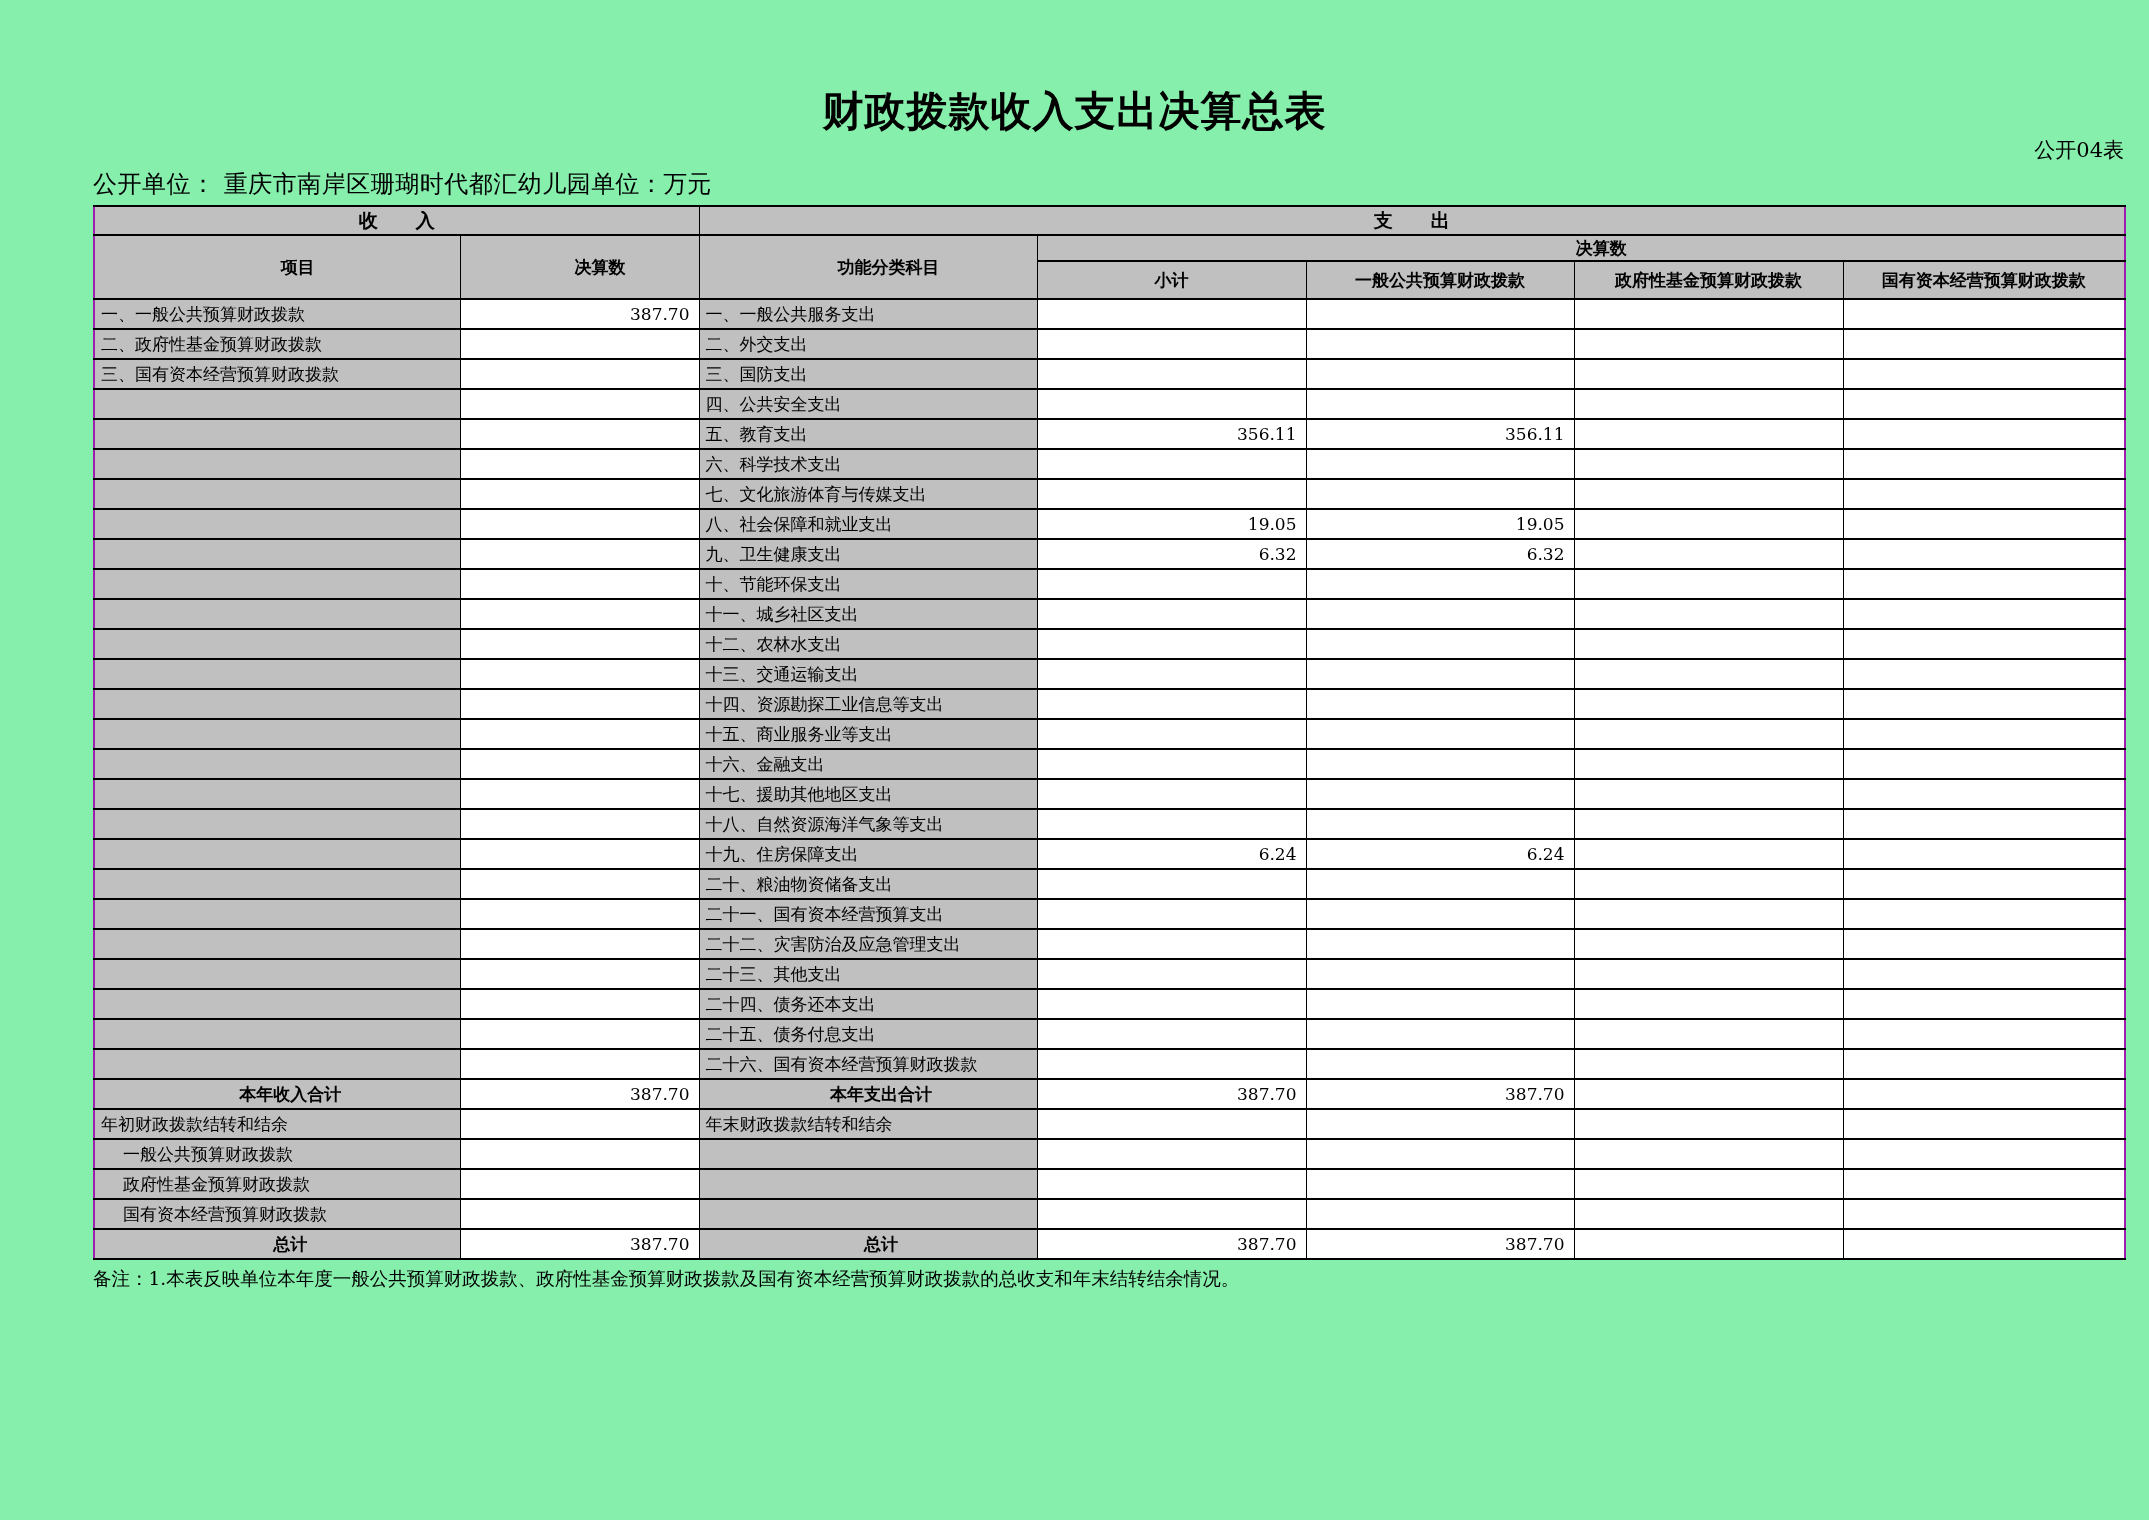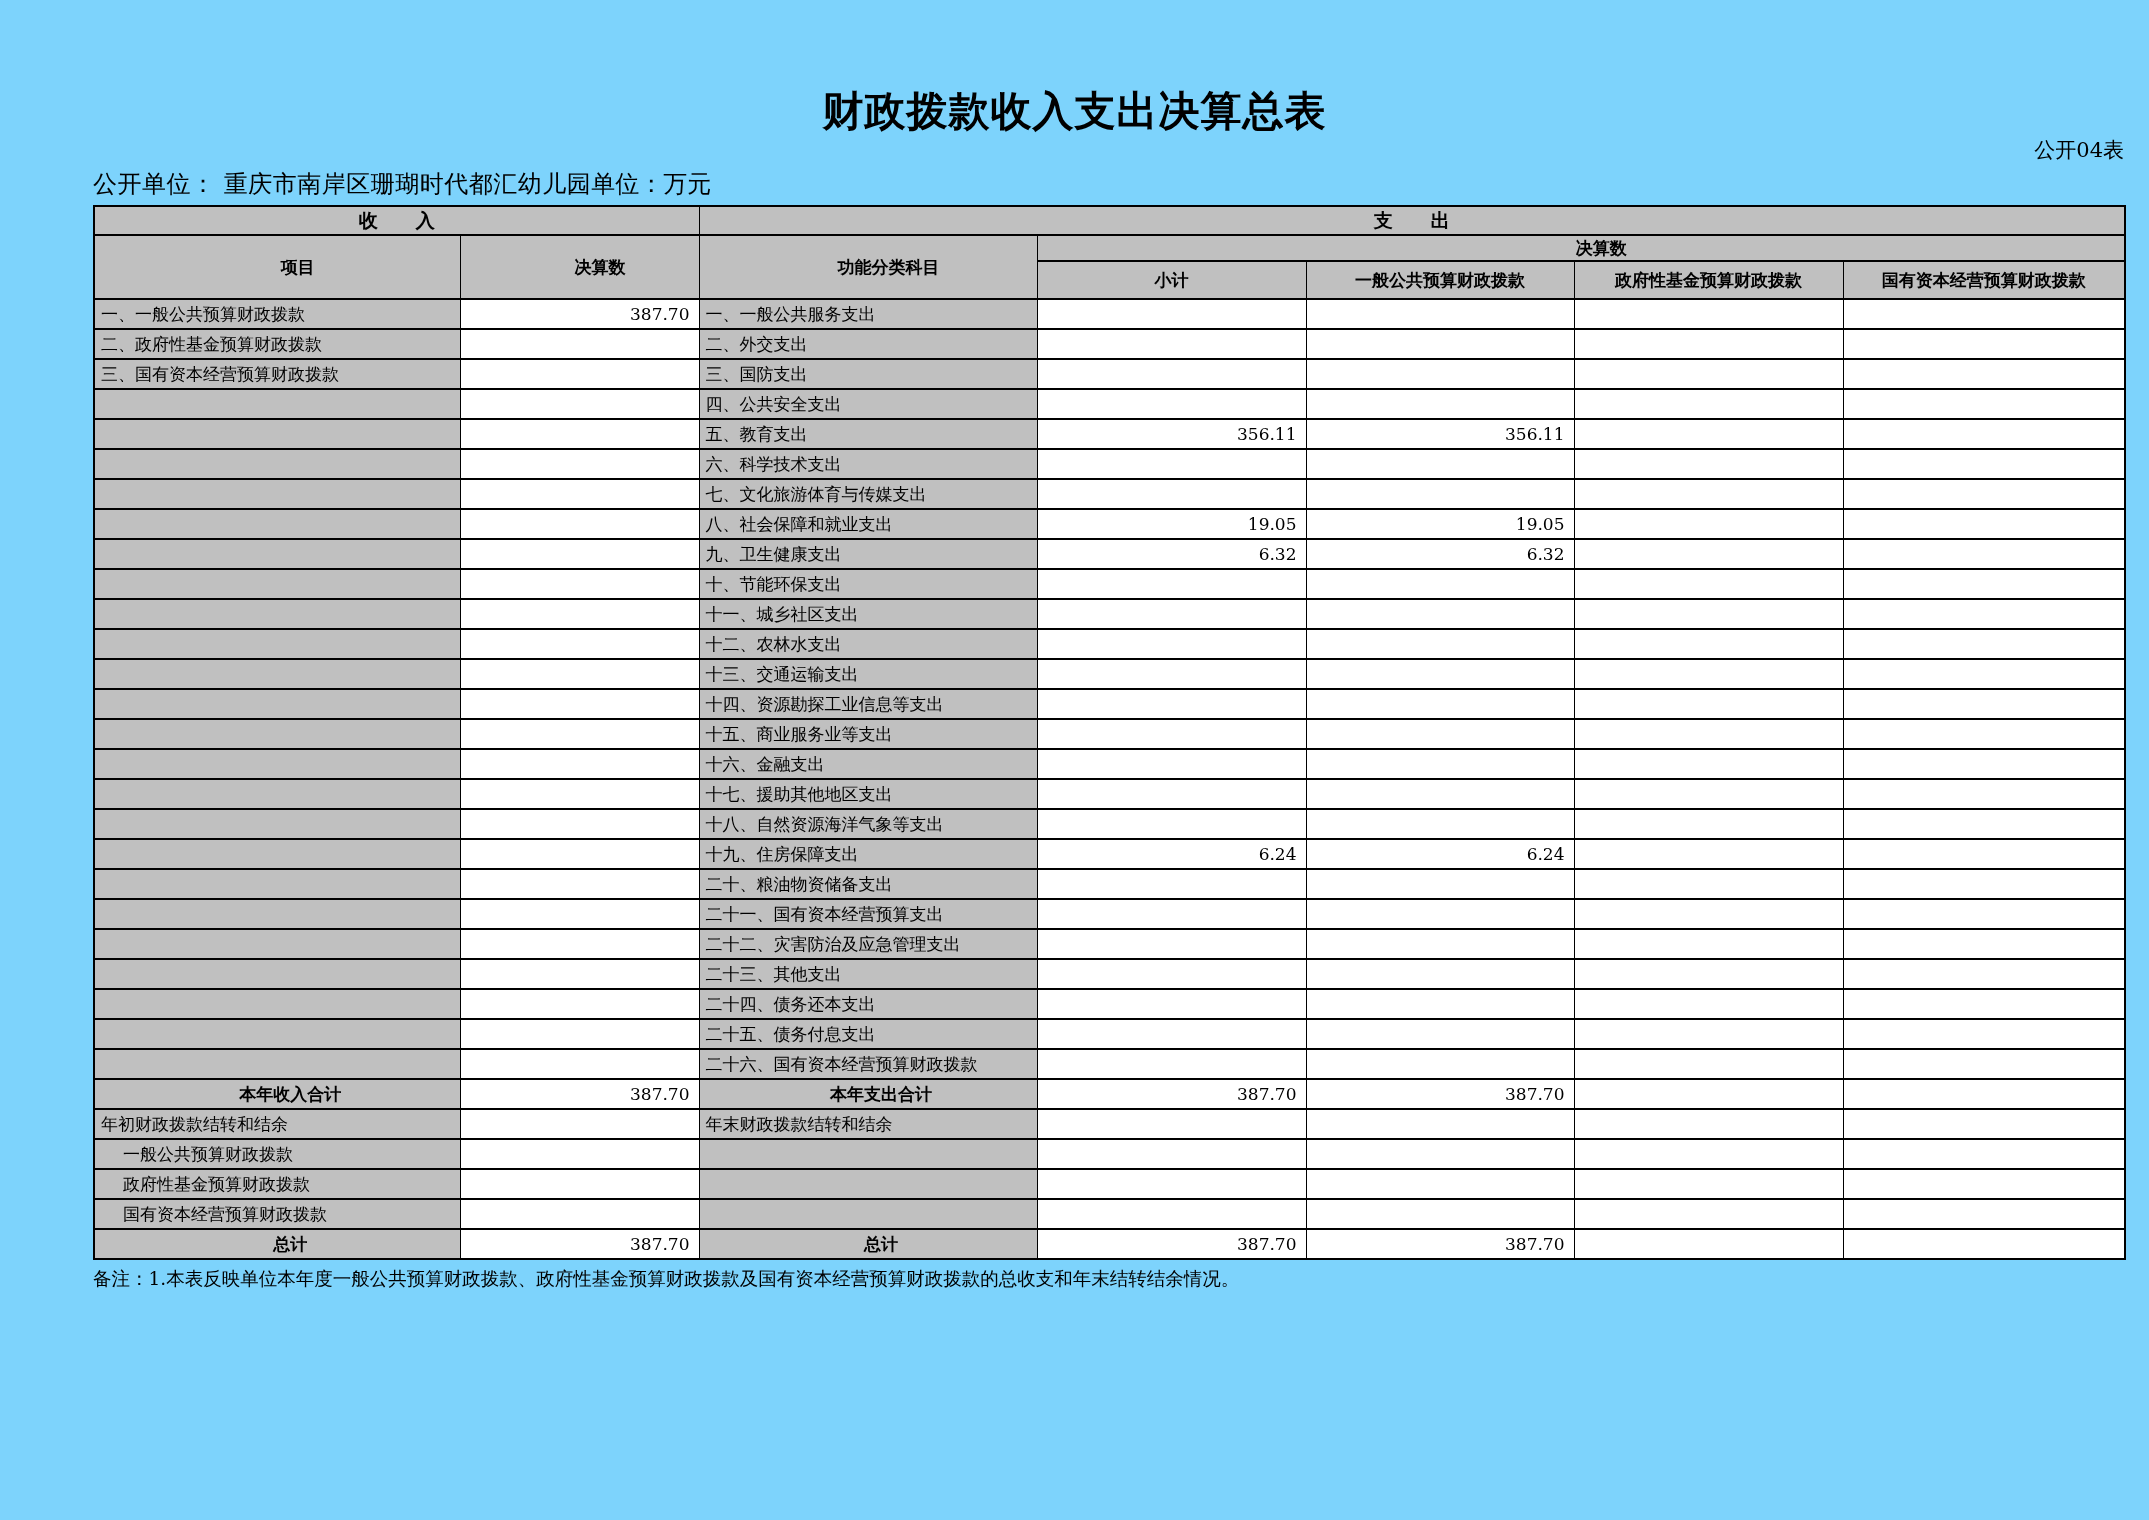--- a/index.html
+++ b/index.html
@@ -1,36 +1,36 @@
 <!DOCTYPE html>
 <html lang="zh"><head>
 <meta charset="utf-8">
 <style>
   html,body{margin:0;padding:0;background:#ffffff;}
   body{
     width:2149px;height:1520px;position:relative;overflow:hidden;
     font-family:"DejaVu Serif","Liberation Serif",serif;color:#000;
   }
-  .page{position:absolute;inset:0;background:#7dd3fc;}
+  .page{position:absolute;inset:0;background:#86efac;}
   .title{
     position:absolute;top:84px;left:0;width:100%;
     text-align:center;font-size:41px;font-weight:bold;letter-spacing:1px;margin:0;
   }
   .form-no{
     position:absolute;top:136px;right:25px;font-size:21px;text-align:right;
   }
   .meta-line{
     position:absolute;top:168px;left:93px;right:25px;
     display:flex;font-size:24px;
   }
   .unit-name{letter-spacing:0.5px;}
   table.fiscal{
     position:absolute;top:205px;left:93px;width:2031px;
     border-collapse:collapse;table-layout:fixed;
-    border:2px solid #000000;
+    border:2px solid #a21caf;
   }
   .fiscal th,.fiscal td{
     border:1px solid #000;border-top-width:2px;border-bottom-width:2px;
     font-size:17px;padding:0 6px;overflow:hidden;white-space:nowrap;
     vertical-align:middle;
   }
   .fiscal thead th{background:#c0c0c0;font-weight:bold;text-align:center;}
   .fiscal thead tr.h-a th{height:27px;font-size:19px;}
   .fiscal thead tr.h-b th{height:24px;padding-left:47px;}
   .fiscal thead tr.h-c th{height:36px;}

